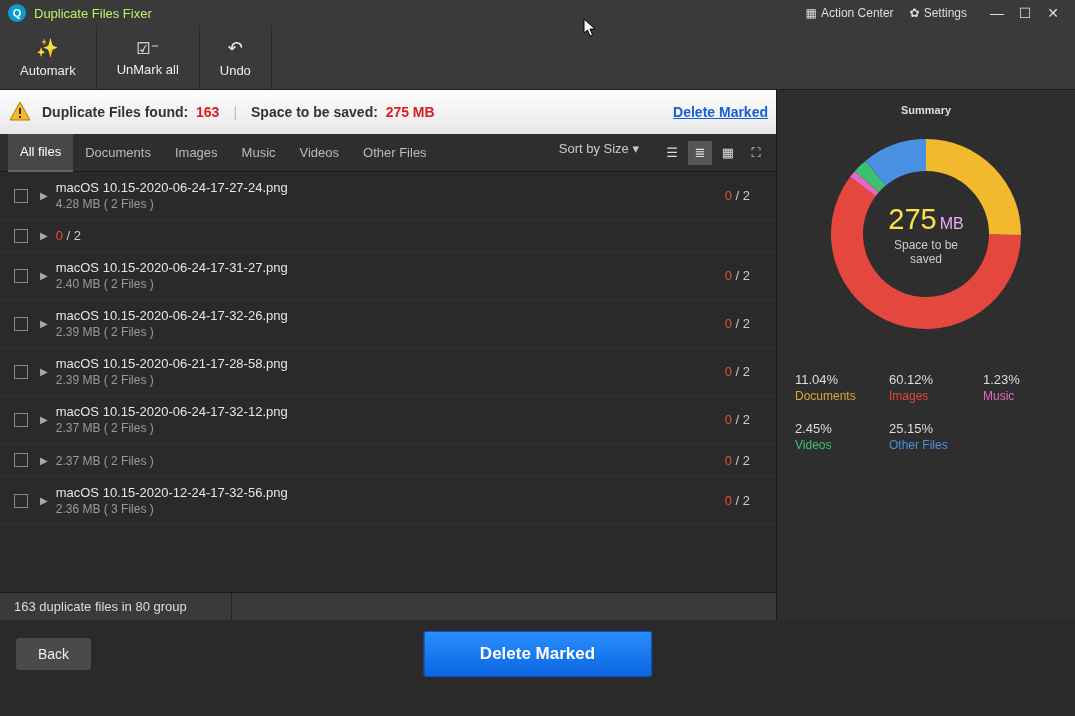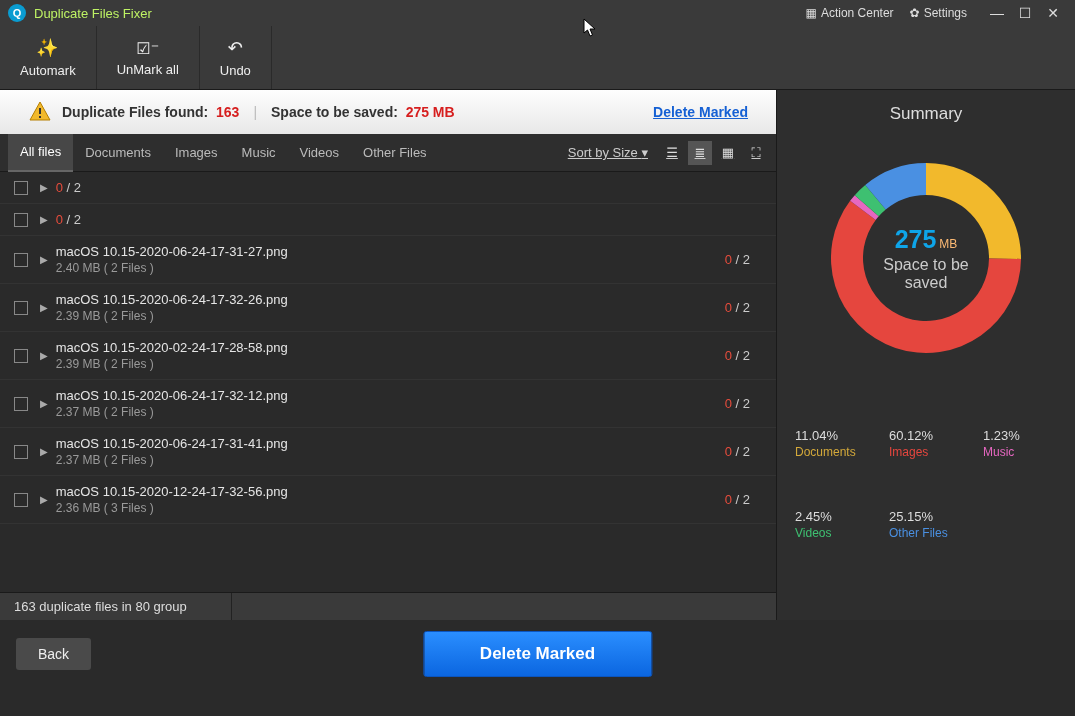--- a/index.html
+++ b/index.html
@@ -9,30 +9,30 @@
 .titlebar .title { flex: 1; color: #bef264; }
 .titlebar .tb-btn { display: flex; align-items: center; gap: 4px; padding: 0 8px; color: #ddd; font-size: 12px; cursor: pointer; }
 .titlebar .win-controls { display: flex; margin-left: 8px; }
 .titlebar .win-btn { width: 28px; text-align: center; color: #ddd; font-size: 14px; cursor: pointer; }
 .toolbar { height: 64px; background: #3a3a3a; display: flex; border-bottom: 1px solid #1a1a1a; }
 .toolbar .tb-item { display: flex; flex-direction: column; align-items: center; justify-content: center; padding: 0 20px; border-right: 1px solid #2a2a2a; color: #eee; font-size: 13px; gap: 4px; cursor: pointer; }
 .toolbar .tb-item.wide { flex-direction: row; gap: 10px; padding: 0 24px; }
 .toolbar .tool-icon { width: 22px; height: 22px; background: #eee; color: #222; display: flex; align-items: center; justify-content: center; font-size: 14px; border-radius: 2px; }
 .main-area { display: flex; height: 530px; }
 .left-col { flex: 1; display: flex; flex-direction: column; border-right: 1px solid #1a1a1a; }
-.notice { height: 44px; background: linear-gradient(#fefefe,#e8e8e8); display: flex; align-items: center; padding: 0 28px; font-size: 14px; color: #333; font-weight: 600; }
+.notice { height: 44px; background: linear-gradient(#fefefe,#e8e8e8); display: flex; align-items: center; padding: 0 8px; font-size: 14px; color: #333; font-weight: 600; }
 .notice .warn { width: 24px; height: 24px; margin-right: 10px; }
 .notice .sep { margin: 0 14px; color: #bbb; font-weight: 300; }
 .notice .red { color: #d61e1e; }
 .notice .flex { flex: 1; }
 .notice .dm-link { color: #1560d4; text-decoration: underline; cursor: pointer; }
 .tabs-row { height: 38px; background: #2e2e2e; display: flex; align-items: center; padding: 0 8px; font-size: 13px; border-bottom: 1px solid #1a1a1a; }
 .tab { padding: 12px 12px; height: 38px; display: flex; align-items: center; color: #bbb; cursor: pointer; }
 .tab.active { background: #474747; color: #fff; border-bottom: 2px solid #666; }
-.tabs-right { margin-left: auto; display: flex; align-items: center; gap: 12px; color: #ccc; text-decoration: underline; }
+.tabs-right { margin-left: auto; display: flex; align-items: flex-start; gap: 21px; color: #ccc; }
 .sort-lbl { font-size: 13px; cursor: pointer; }
 .view-icons { display: flex; gap: 4px; }
 .vicon { width: 24px; height: 24px; display:flex; align-items:center; justify-content:center; color:#ddd; cursor:pointer; }
 .vicon.active { background:#555; }
 .file-list { flex: 1; overflow-y: auto; background: #2a2a2a; position: relative; }
 .file-list::-webkit-scrollbar { width: 10px; }
 .file-list::-webkit-scrollbar-track { background: #2a2a2a; }
 .file-list::-webkit-scrollbar-thumb { background: #555; }
 .frow { display: flex; align-items: center; padding: 8px 14px; border-bottom: 1px solid #333; }
 .frow .cb { width: 14px; height: 14px; border: 1px solid #888; margin-right: 12px; cursor:pointer; }
@@ -41,28 +41,28 @@
 .frow .fname { color: #e5e5e5; font-size: 13px; }
 .frow .fmeta { color: #9a9a9a; font-size: 12px; margin-top: 2px; }
 .frow .count { font-size: 13px; color: #ccc; margin-right: 12px; }
 .frow .count .zero { color: #e74c3c; }
 .statusbar { height: 28px; background: #3a3a3a; display: flex; align-items: center; font-size: 13px; color: #ddd; border-top: 1px solid #1a1a1a; }
 .statusbar .cell { padding: 0 14px; height: 100%; display:flex; align-items:center; border-right: 1px solid #222; }
 .bottom-bar { height: 68px; background: #2a2a2a; display: flex; align-items: center; padding: 0 16px; position: relative; }
 .back-btn { background: #4a4a4a; color: #eee; border: none; padding: 8px 22px; border-radius: 3px; font-size: 14px; cursor:pointer; }
 .delete-btn { position: absolute; left: 50%; transform: translateX(-50%); background: linear-gradient(#2a8eff,#0b66e0); color: #fff; border: 1px solid #0b55c0; padding: 12px 56px; font-size: 17px; font-weight: 600; border-radius: 3px; cursor:pointer; }
 .right-col { width: 298px; background: #2e2e2e; display: flex; flex-direction: column; align-items: center; padding: 14px 18px; }
-.right-col h3 { font-size: 17px; font-weight: 400; color: #ddd; margin-bottom: 24px; }
+.right-col h3 { font-size: 11px; font-weight: 700; color: #ddd; margin-bottom: 8px; }
 .donut-wrap { position: relative; width: 220px; height: 220px; }
 .donut-center { position: absolute; inset: 0; display: flex; flex-direction: column; align-items: center; justify-content: center; }
-.donut-center .num { color: #0ea5e9; font-size: 25px; font-weight: 700; }
-.donut-center .unit { color: #fdba74; font-size: 12px; margin-left: 3px; }
-.donut-center .lbl { color: #ccc; font-size: 16px; text-align: center; margin-top: 2px; }
+.donut-center .num { color: #fde047; font-size: 29px; font-weight: 400; }
+.donut-center .unit { color: #f0abfc; font-size: 16px; margin-left: 3px; }
+.donut-center .lbl { color: #ccc; font-size: 12px; text-align: center; margin-top: 2px; }
 .legend { display: grid; grid-template-columns: 1fr 1fr 1fr; gap: 18px 20px; width: 100%; margin-top: 28px; font-size: 13px; }
-.legend .pct { color: #ddd; margin-top: 32px; }
+.legend .pct { color: #ddd; }
 .legend .lname { font-size: 12px; margin-top: 2px; }
 .cursor { position: absolute; top: 18px; left: 583px; pointer-events: none; }
 </style>
 </head>
 <body>
 
 <div class="titlebar">
   <div class="logo">Q</div>
   <div class="title">Duplicate Files Fixer</div>
   <div class="tb-btn">
@@ -127,20 +127,24 @@
           <div class="vicon">▦</div>
           <div class="vicon">⛶</div>
         </div>
       </div>
     </div>
 
     <div class="file-list" id="file-list">
         <div class="frow">
     <div class="cb"></div>
     <div class="caret">▶</div>
+    <div class="fcol">
+      <div class="fname">macOS 10.15-2020-06-24-17-27-24.png</div>
+      <div class="fmeta">4.28 MB  ( 2 Files )</div>
+    </div>
     <div class="count"><span class="zero">0</span> / 2</div>
         </div>
         <div class="frow">
     <div class="cb"></div>
     <div class="caret">▶</div>
     <div class="count"><span class="zero">0</span> / 2</div>
         </div>
         <div class="frow">
     <div class="cb"></div>
     <div class="caret">▶</div>
@@ -156,39 +160,38 @@
     <div class="fcol">
       <div class="fname">macOS 10.15-2020-06-24-17-32-26.png</div>
       <div class="fmeta">2.39 MB  ( 2 Files )</div>
     </div>
     <div class="count"><span class="zero">0</span> / 2</div>
         </div>
         <div class="frow">
     <div class="cb"></div>
     <div class="caret">▶</div>
     <div class="fcol">
-      <div class="fname">macOS 10.15-2020-02-24-17-28-58.png</div>
+      <div class="fname">macOS 10.15-2020-06-21-17-28-58.png</div>
       <div class="fmeta">2.39 MB  ( 2 Files )</div>
     </div>
     <div class="count"><span class="zero">0</span> / 2</div>
         </div>
         <div class="frow">
     <div class="cb"></div>
     <div class="caret">▶</div>
     <div class="fcol">
       <div class="fname">macOS 10.15-2020-06-24-17-32-12.png</div>
       <div class="fmeta">2.37 MB  ( 2 Files )</div>
     </div>
     <div class="count"><span class="zero">0</span> / 2</div>
         </div>
         <div class="frow">
     <div class="cb"></div>
     <div class="caret">▶</div>
     <div class="fcol">
-      <div class="fname">macOS 10.15-2020-06-24-17-31-41.png</div>
       <div class="fmeta">2.37 MB  ( 2 Files )</div>
     </div>
     <div class="count"><span class="zero">0</span> / 2</div>
         </div>
         <div class="frow">
     <div class="cb"></div>
     <div class="caret">▶</div>
     <div class="fcol">
       <div class="fname">macOS 10.15-2020-12-24-17-32-56.png</div>
       <div class="fmeta">2.36 MB  ( 3 Files )</div>

